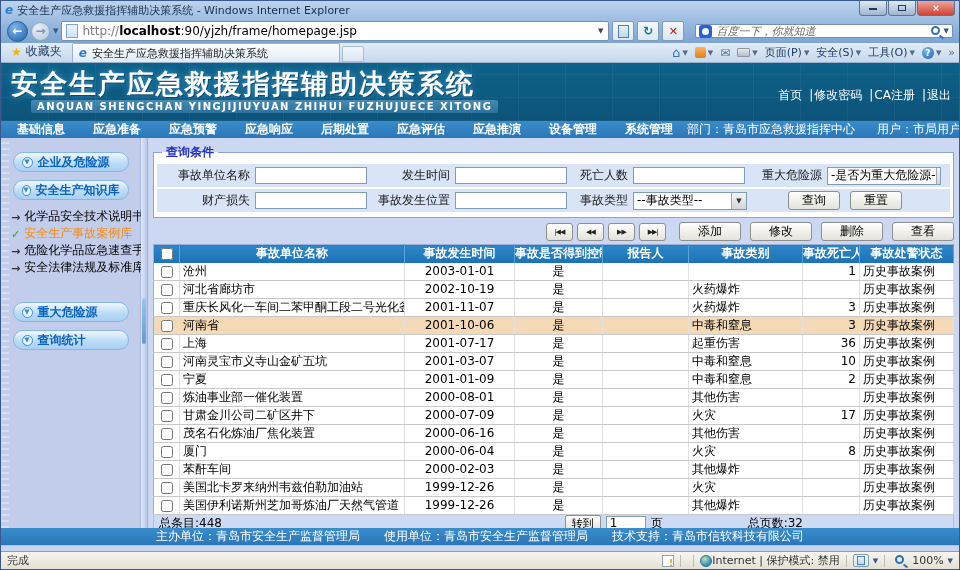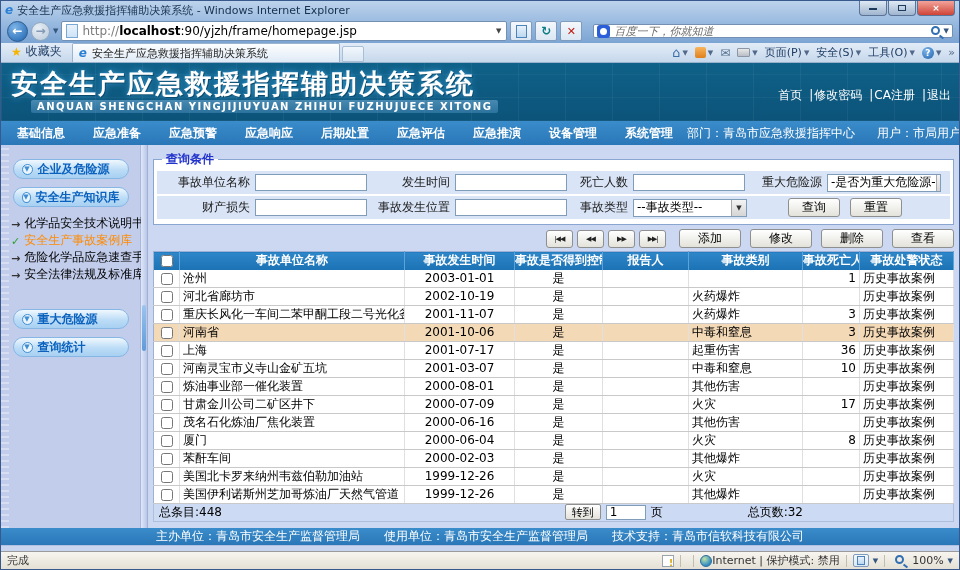--- a/index.html
+++ b/index.html
@@ -15,21 +15,21 @@
   .winbtns { margin-left:auto; display:flex; align-self:flex-start; }
   .winbtn { width:28px; height:15px; border:1px solid #5a7396; border-top:none; border-radius:0 0 4px 4px; background:linear-gradient(#dfe9f4,#9fb5cf); display:flex; align-items:center; justify-content:center; font-size:9px; color:#1d3least; color:#1d3a5c; margin-left:1px; }
   .winbtn.close { background:linear-gradient(#f2a39a,#cf4437); color:#fff; width:38px; font-weight:bold; }
   .winbtn .maxglyph { width:8px; height:6px; border:1px solid #1d3a5c; display:block; }
   .winbtn .minglyph { width:8px; height:3px; border-bottom:2px solid #1d3a5c; display:block; }
 
   .addrbar { height:24px; display:flex; align-items:center; padding:0 6px; gap:3px; }
   .navcircle { width:21px; height:21px; border-radius:50%; border:1px solid #2c5a8e; background:radial-gradient(circle at 35% 30%,#7db4e8,#1d63b0); color:#fff; font-weight:bold; font-size:12px; display:flex; align-items:center; justify-content:center; }
   .navcircle.fwd { width:19px; height:19px; background:radial-gradient(circle at 35% 30%,#e8eef5,#b9c9da); color:#8299b3; border-color:#93a9c0; }
   .tiny-caret { font-size:7px; color:#35567e; }
-  .addrfield { width:446px; height:20px; background:#fff; border:1px solid #7390b2; border-radius:2px; display:flex; align-items:center; padding:0 2px; }
+  .addrfield { width:548px; height:20px; background:#fff; border:1px solid #7390b2; border-radius:2px; display:flex; align-items:center; padding:0 2px; }
   .addrfield .favico { width:12px; height:14px; border:1px solid #7aa7d4; background:linear-gradient(#eaf3fc,#cfe3f6); margin:0 4px 0 2px; }
   .url { white-space:nowrap; overflow:hidden; flex:1; }
   .url .pfx { color:#7c7c7c; }
   .url .host { color:#000; font-weight:bold; }
   .url .path { color:#000; }
   .addrfield .fld-caret { margin-left:auto; padding:0 3px; color:#444; font-size:7px; }
   .addr-btn { height:20px; min-width:22px; border:1px solid #7f9cbd; background:linear-gradient(#f4f8fc,#dbe7f3); display:flex; align-items:center; justify-content:center; border-radius:2px; }
   .addr-btn .compat { width:11px; height:13px; border:1px solid #4d83bb; background:linear-gradient(#e8f2fb,#bcd8f0); }
   .addr-btn.refresh { color:#0e7d86; font-weight:bold; font-size:12px; }
   .addr-btn.stop { color:#c1170c; font-weight:bold; font-size:11px; }
@@ -61,21 +61,21 @@
   .appheader { height:58px; background:#0e5d84; position:relative; overflow:hidden;
     background-image:
       repeating-linear-gradient(90deg, rgba(255,255,255,0.05) 0 1px, transparent 1px 47px),
       repeating-linear-gradient(0deg, rgba(255,255,255,0.04) 0 1px, transparent 1px 23px),
       linear-gradient(#0f6189,#0c5379); }
   .apptitle { position:absolute; left:10px; top:3px; color:#fff; font-size:27px; font-weight:bold; letter-spacing:2px; white-space:nowrap; text-shadow:1px 1px 0 #0a4a6c, 0 0 7px #3c9cd0, 0 0 2px #2a86bd; }
   .pinyin { position:absolute; left:30px; top:37px; color:#fff; font-size:10px; font-weight:bold; letter-spacing:1.5px; background:linear-gradient(rgba(130,185,225,0.5),rgba(80,150,200,0.45)); padding:1px 6px; border-radius:2px; white-space:nowrap; }
   .hlinks { position:absolute; right:8px; top:24px; color:#fff; font-size:12px; display:flex; }
   .hlinks span { cursor:default; }
   .hlinks span + span::before { content:"|"; margin:0 1px 0 7px; }
-  .menubar { height:24px; background:linear-gradient(#3a8ccb,#2a77b8); display:flex; align-items:center; color:#fff; padding:0 2px;text-align:right; }
+  .menubar { height:17px; background:linear-gradient(#3a8ccb,#2a77b8); display:flex; align-items:center; color:#fff; padding:0 2px;text-align:right; }
   .menu-item { padding:0 14px; font-weight:bold; font-size:12px; white-space:nowrap; }
   .userinfo { margin-left:auto; display:flex; gap:22px; padding-right:10px; font-size:12px; white-space:nowrap; }
 
   
   .content { flex:1; display:flex; min-height:0; }
   .sidebar { width:140px; background:#c2cdeb; border-right:1px solid #aab8dd; padding-top:14px;
     background-image:repeating-linear-gradient(0deg, rgba(255,255,255,0.35) 0 2px, transparent 2px 6px); background-size:8px 100%; background-repeat:no-repeat; background-color:#c2cdeb; }
   .side-group { width:116px; margin:0 auto 8px auto; height:20px; border:1px solid #86b7e4; border-radius:10px; background:linear-gradient(#f0f8fe,#bcdcf6 55%,#a8d0f2); display:flex; align-items:center; gap:5px; padding:0 8px; color:#0a62be; font-weight:bold; font-size:12px; white-space:nowrap; }
   .side-group .gp-ico { width:11px; height:11px; border-radius:50%; border:1px solid #3f8ed2; color:#3f8ed2; font-size:7px; display:flex; align-items:center; justify-content:center; background:#eaf5fd; }
   .side-items { margin:2px 0 10px 10px; }
@@ -440,20 +440,30 @@
                 <td class="c-check"><input type="checkbox" style=""></td>
                 <td class="c-unit">河南灵宝市义寺山金矿五坑</td>
                 <td class="c-date">2001-03-07</td>
                 <td class="c-ctrl">是</td>
                 <td class="c-rep"></td>
                 <td class="c-cat">中毒和窒息</td>
                 <td class="c-death">10</td>
                 <td class="c-status">历史事故案例</td>
               </tr>
 
+              <tr class="trow">
+                <td class="c-check"><input type="checkbox" style=""></td>
+                <td class="c-unit">宁夏</td>
+                <td class="c-date">2001-01-09</td>
+                <td class="c-ctrl">是</td>
+                <td class="c-rep"></td>
+                <td class="c-cat">中毒和窒息</td>
+                <td class="c-death">2</td>
+                <td class="c-status">历史事故案例</td>
+              </tr>
 
               <tr class="trow">
                 <td class="c-check"><input type="checkbox" style=""></td>
                 <td class="c-unit">炼油事业部一催化装置</td>
                 <td class="c-date">2000-08-01</td>
                 <td class="c-ctrl">是</td>
                 <td class="c-rep"></td>
                 <td class="c-cat">其他伤害</td>
                 <td class="c-death"></td>
                 <td class="c-status">历史事故案例</td>

